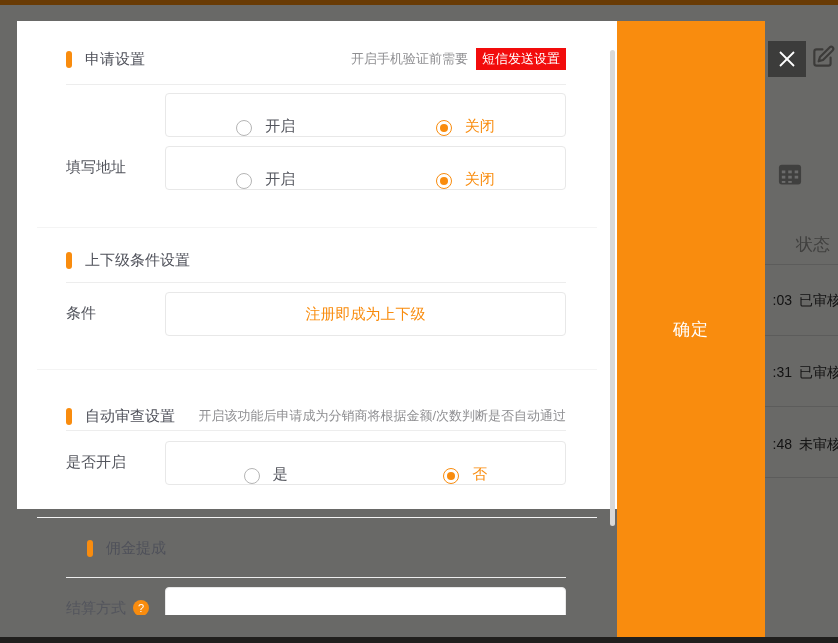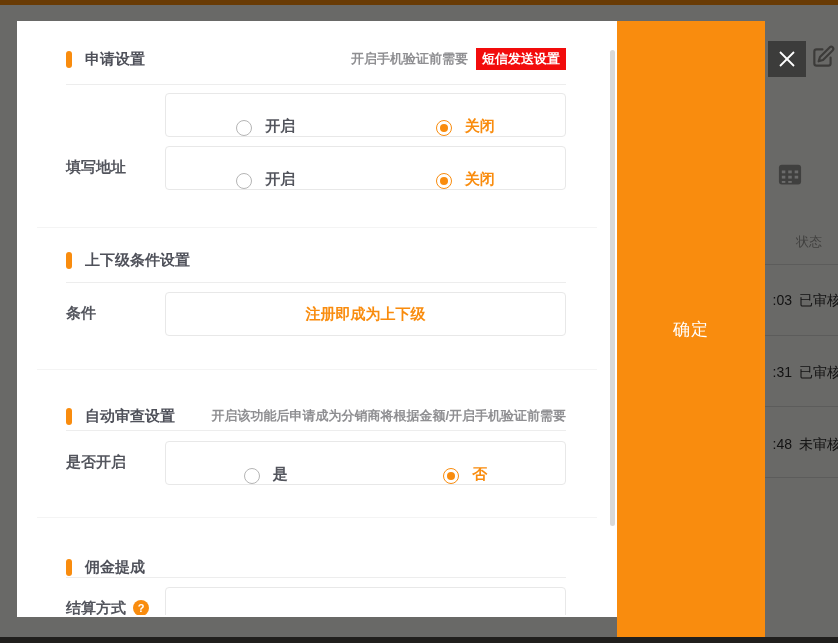--- a/index.html
+++ b/index.html
@@ -11,27 +11,27 @@
   }
   html,body{margin:0;padding:0;background:#222;}
   .stage{
     position:relative;width:838px;height:643px;overflow:hidden;background:#fff;
     font-family:"Liberation Sans","DejaVu Sans",sans-serif;
   }
   
   .bg-page{position:absolute;inset:0;background:#faf9f5;}
   .bg-topbar{position:absolute;top:0;left:0;width:838px;height:5px;background:var(--orange);}
   .bg-icon{position:absolute;}
-  .bg-th{position:absolute;left:796px;top:233px;font-size:13px;color:#9a9a96;}
+  .bg-th{position:absolute;left:796px;top:233px;font-size:17px;color:#9a9a96;}
   .bg-line{position:absolute;height:1px;background:#dcdcd8;}
   .bg-time{position:absolute;width:32px;text-align:right;font-size:14px;color:#2f2f2f;}
   .bg-status{position:absolute;left:799px;font-size:14px;color:#2f2f2f;white-space:nowrap;}
   .overlay{position:absolute;inset:0;background:rgba(0,0,0,0.58);}
   
-  .modal{position:absolute;left:17px;top:21px;width:600px;height:596px;background:#fff;font-weight:bold;}
+  .modal{position:absolute;left:17px;top:21px;width:600px;height:488px;background:#fff;}
   .modal-content{position:absolute;left:0;top:0;width:600px;height:594px;overflow:hidden;}
   .sec-header{position:absolute;left:49px;right:51px;height:22px;display:flex;align-items:center;justify-content:space-between;}
   .sec-title{display:flex;align-items:center;gap:13px;font-size:15px;color:#4f515a;}
   .sec-bar{width:6px;height:17px;border-radius:3px;background:var(--orange);flex:none;}
   .sec-hint{font-size:13px;color:var(--hint);display:flex;align-items:center;gap:8px;white-space:nowrap;}
   .badge{background:var(--red);color:#fff;font-size:13px;padding:3px 6px;line-height:1.2;}
   .h-div{position:absolute;left:49px;width:500px;height:1px;background:#ededed;}
   .sep{position:absolute;left:20px;width:560px;height:1px;background:#f4f4f4;}
   .row-label{position:absolute;left:49px;height:42px;display:flex;align-items:center;font-size:15px;color:var(--txt);}
   .row-box{position:absolute;left:148px;width:399px;height:40px;border:1px solid var(--border);border-radius:4px;background:#fff;display:flex;}
@@ -152,42 +152,42 @@
       </div>
 
       <div class="sep" style="top:348px;"></div>
 
       <div class="sec-header" style="top:376px;margin-top:8px;">
         <div class="sec-title">
           <span class="sec-bar"></span>
           <span>自动审查设置</span>
         </div>
         <div class="sec-hint">
-          <span>开启该功能后申请成为分销商将根据金额/开启手机验证前需要</span>
+          <span>开启该功能后申请成为分销商将根据金额/次数判断是否自动通过</span>
         </div>
       </div>
       <div class="h-div" style="top:409px;"></div>
 
       <div class="row-label" style="top:420px;">是否开启</div>
       <div class="row-box" style="top:420px;height:42px;">
         <div class="opt">
           <span class="radio"></span>
           <span>是</span>
         </div>
         <div class="opt sel">
           <span class="radio">
               <span class="dot"></span>
             </span>
           <span>否</span>
         </div>
       </div>
 
       <div class="sep" style="top:496px;"></div>
 
-      <div class="sec-header" style="top:535px;">
+      <div class="sec-header" style="top:516px;margin-left:21px;">
         <div class="sec-title">
           <span class="sec-bar"></span>
           <span>佣金提成</span>
         </div>
       </div>
       <div class="h-div" style="top:556px;"></div>
 
       <div class="row-label" style="top:566px;justify-content:space-between;">
         <span>结算方式</span>
         <span class="help">?</span>

